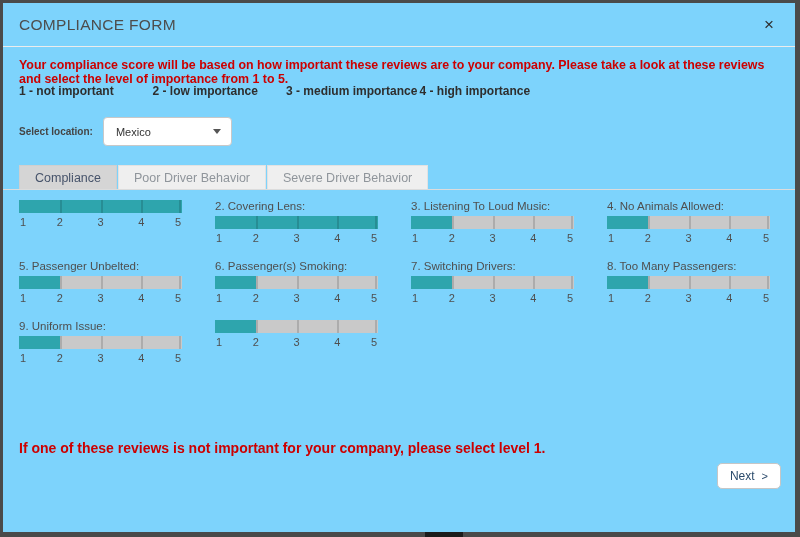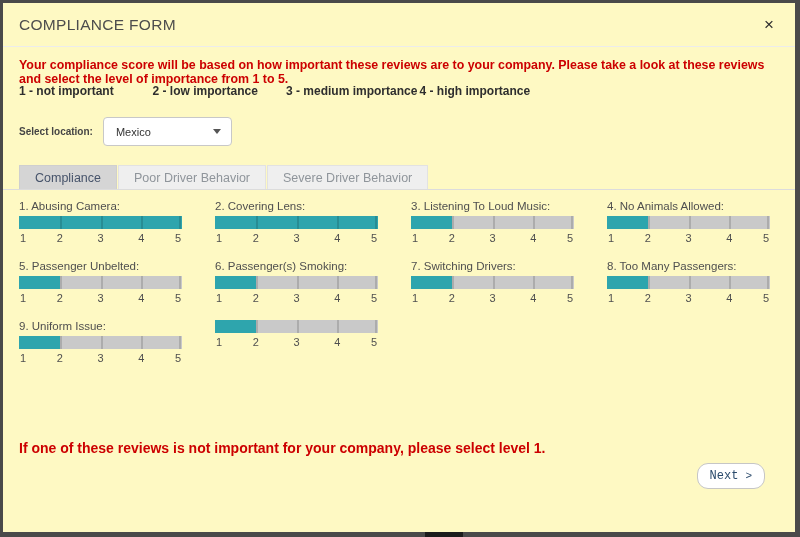--- a/index.html
+++ b/index.html
@@ -5,21 +5,21 @@
   :root{
     --teal:#2ea5ad;
     --red:#cc0000;
     --track:#c9c9c9;
   }
   *{box-sizing:border-box;}
   html,body{margin:0;padding:0;background:#fff;}
   body{width:800px;height:537px;font-family:"Liberation Sans",sans-serif;position:relative;}
   .frame{position:relative;width:800px;height:537px;}
   .dialog{
-    width:800px;height:537px;background:#fef9c3;position:relative;
+    width:800px;height:537px;background:#7dd3fc;position:relative;
     border:3px solid #4a4a4a;border-right-width:5px;border-bottom-width:5px;
     overflow:hidden;
   }
   .bottom-notch{position:absolute;left:425px;top:532px;width:38px;height:5px;background:#1c1c1c;}
   .header{
     height:44px;display:flex;align-items:center;justify-content:space-between;
     padding:0 17px 0 16px;border-bottom:1px solid #ececec;
   }
   .title{font-size:15.5px;color:#4d4d4d;letter-spacing:0.3px;font-weight:400;}
   .close{font-size:17px;color:#2e2e2e;cursor:pointer;line-height:1;padding:2px 4px;}
@@ -46,23 +46,23 @@
     grid-template-columns:repeat(4,163px);column-gap:33px;row-gap:14px;
   }
   .s-label{font-size:11.5px;color:#4f4f4f;margin-bottom:4px;white-space:nowrap;}
   .s-track{position:relative;height:13px;background:var(--track);cursor:pointer;}
   .s-fill{position:absolute;left:0;top:0;bottom:0;background:var(--teal);}
   .s-tick{position:absolute;top:0;bottom:0;width:2px;background:rgba(0,0,0,0.14);}
   .s-nums{position:relative;height:14px;margin-top:3px;font-size:11px;color:#4f4f4f;}
   .s-nums span{position:absolute;top:0;}
   .note{position:absolute;top:437px;left:16px;right:14px;font-size:14px;font-weight:700;color:var(--red);}
   .next-btn{
-    position:absolute;right:30px;bottom:43px;background:#fff;border:1px solid #c6c6c6;border-radius:11px;
+    position:absolute;right:14px;bottom:43px;background:#fff;border:1px solid #c6c6c6;border-radius:5px;
     padding:5px 12px;display:flex;align-items:center;gap:7px;cursor:pointer;
-    font-size:12px;color:#2a4a6b;font-family:Liberation Mono, monospace;
+    font-size:12px;color:#2a4a6b;font-family:Liberation Sans, sans-serif;
   }
   .next-chev{font-size:11px;color:#2a4a6b;}
 </style>
 </head>
 <body>
 
 <div class="frame">
   <div class="dialog">
 
     <div class="header">
@@ -84,21 +84,20 @@
       <div class="dropdown">
         <span class="dropdown-value">Mexico</span>
         <span class="caret"></span>
       </div>
     </div>
 
     <div class="tabs" id="tabs"><div class="tab active">Compliance</div><div class="tab">Poor Driver Behavior</div><div class="tab">Severe Driver Behavior</div></div>
 
     <div class="grid" id="slider-grid">
         <div class="s-block">
-          <div class="s-label">1. Abusing Camera:</div>
           <div class="s-track">
             <div class="s-fill" style="width: 100%;"></div>
             <div class="s-tick" style="left: 25%;"></div>
             <div class="s-tick" style="left: 50%;"></div>
             <div class="s-tick" style="left: 75%;"></div>
             <div class="s-tick" style="right: 1px;"></div>
           </div>
           <div class="s-nums">
             <span style="left: 1px;">1</span>
             <span style="left: 25%; transform: translateX(-50%);">2</span>

